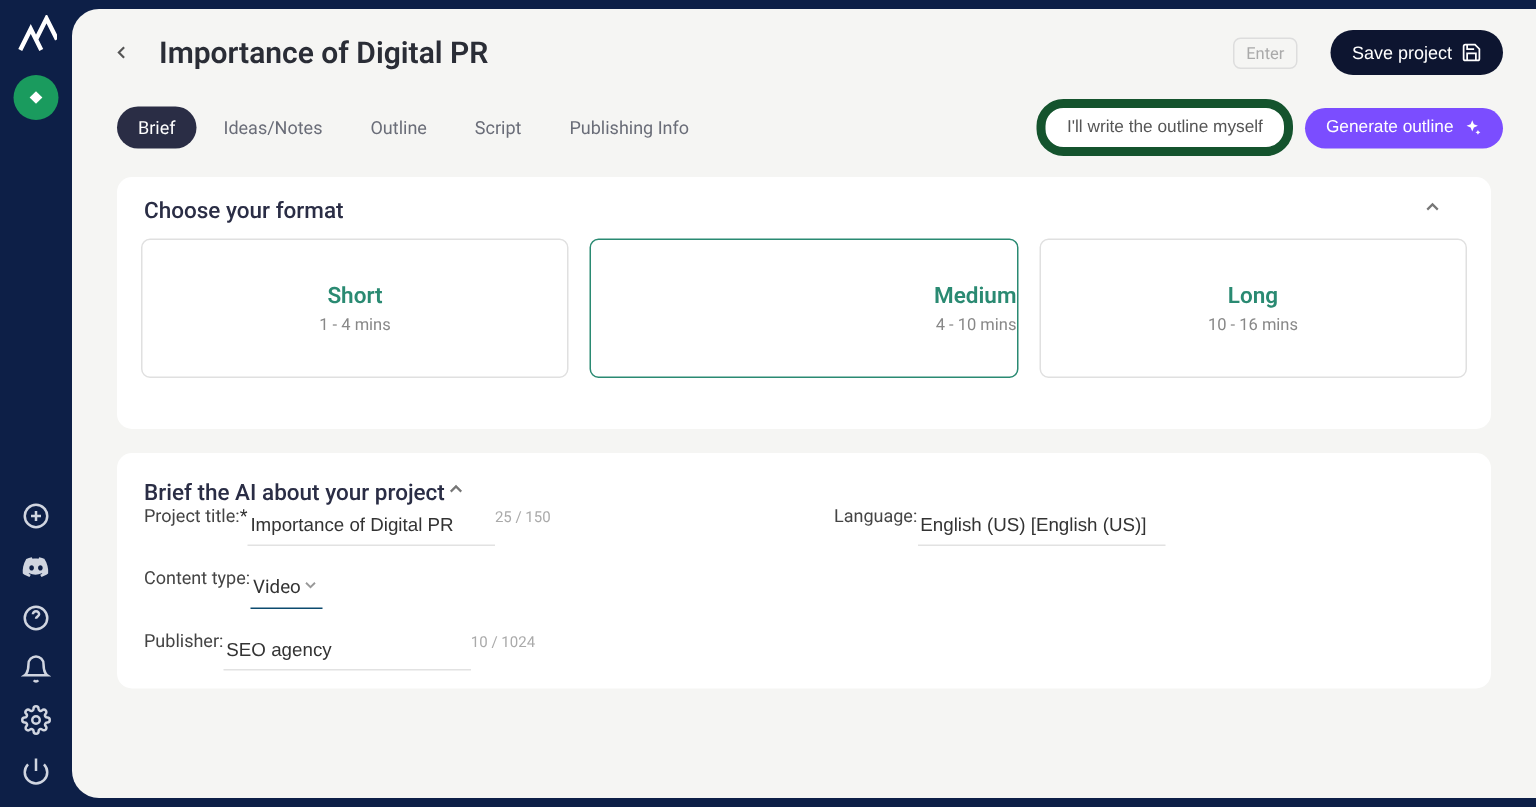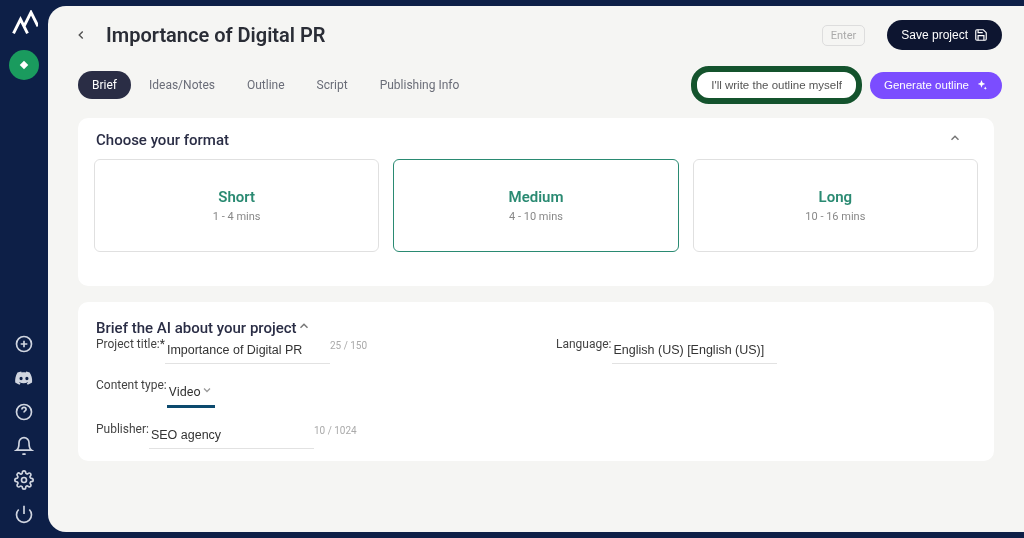--- a/index.html
+++ b/index.html
@@ -35,38 +35,38 @@
   .generate-btn { background: #7b4dff; color: #fff; border: none; border-radius: 18px; padding: 7px 14px; font-size: 11.5px; display: flex; align-items: center; gap: 6px; cursor: pointer; }
   
   
   .content { flex: 1; overflow-y: auto; padding: 0 30px 20px 30px; }
   .section-header { display: flex; align-items: center; justify-content: space-between; padding: 0 18px 10px 4px; }
   .section-title { font-size: 15px; font-weight: 500; color: #2a2d45; }
   .chevron { color: #777; cursor: pointer; }
   
   .format-options { display: flex; gap: 14px; padding: 0 2px 18px 2px; }
   .format-card { flex: 1; border: 1px solid #e0e0e0; border-radius: 6px; padding: 28px 0; text-align: center; cursor: pointer; background: #fff; }
-  .format-card.selected { border: 1.5px solid #2a8a72; }
+  .format-card.selected { border: 1.5px solid #2a8a72; text-align: right; }
   .format-name { font-size: 15px; font-weight: 600; color: #2a8a72; margin-bottom: 4px; }
   .format-time { font-size: 11px; color: #888; }
   
   
   .brief-section { background: #fff; border-radius: 10px; padding: 16px 18px 12px 18px; }
   .brief-header { display: flex; align-items: center; }
   .form-grid { display: grid; grid-template-columns: 1fr 1fr; gap: 14px 40px; }
   .form-row { display: flex; flex-direction: row; }
   .form-row.full { grid-column: 1 / -1; }
   .field-label { font-size: 12px; color: #444; margin-bottom: 6px; display: flex; justify-content: space-between; }
   .required { color: #333; }
   .field-input { border: none; border-bottom: 1px solid #e2e2e2; padding: 6px 2px; font-size: 12.5px; color: #333; background: transparent; outline: none; }
   .field-input.with-icon { padding-right: 26px; }
   .field-wrap { position: relative; }
   .field-icon { position: absolute; right: 4px; top: 4px; color: #888; }
   .char-count { font-size: 10px; color: #aaa; text-align: right; margin-top: 3px; }
-  .select-field { border: none; border-bottom: 3px solid #0c4a6e; padding: 6px 2px; font-size: 12.5px; color: #333; background: transparent; display: flex; justify-content: space-between; align-items: center; cursor: pointer; }
+  .select-field { border: none; border-bottom: 1px solid #0c4a6e; padding: 6px 2px; font-size: 12.5px; color: #333; background: transparent; display: flex; justify-content: space-between; align-items: center; cursor: pointer; }
   .select-chevron { color: #999; font-size: 11px; }
   
   .section-wrap { background: #fff; border-radius: 10px; padding: 12px 14px 16px 14px; margin-bottom: 16px; }
 </style>
 </head>
 <body>
 
 <div class="app">
   <div class="sidebar">
     <div class="logo">

